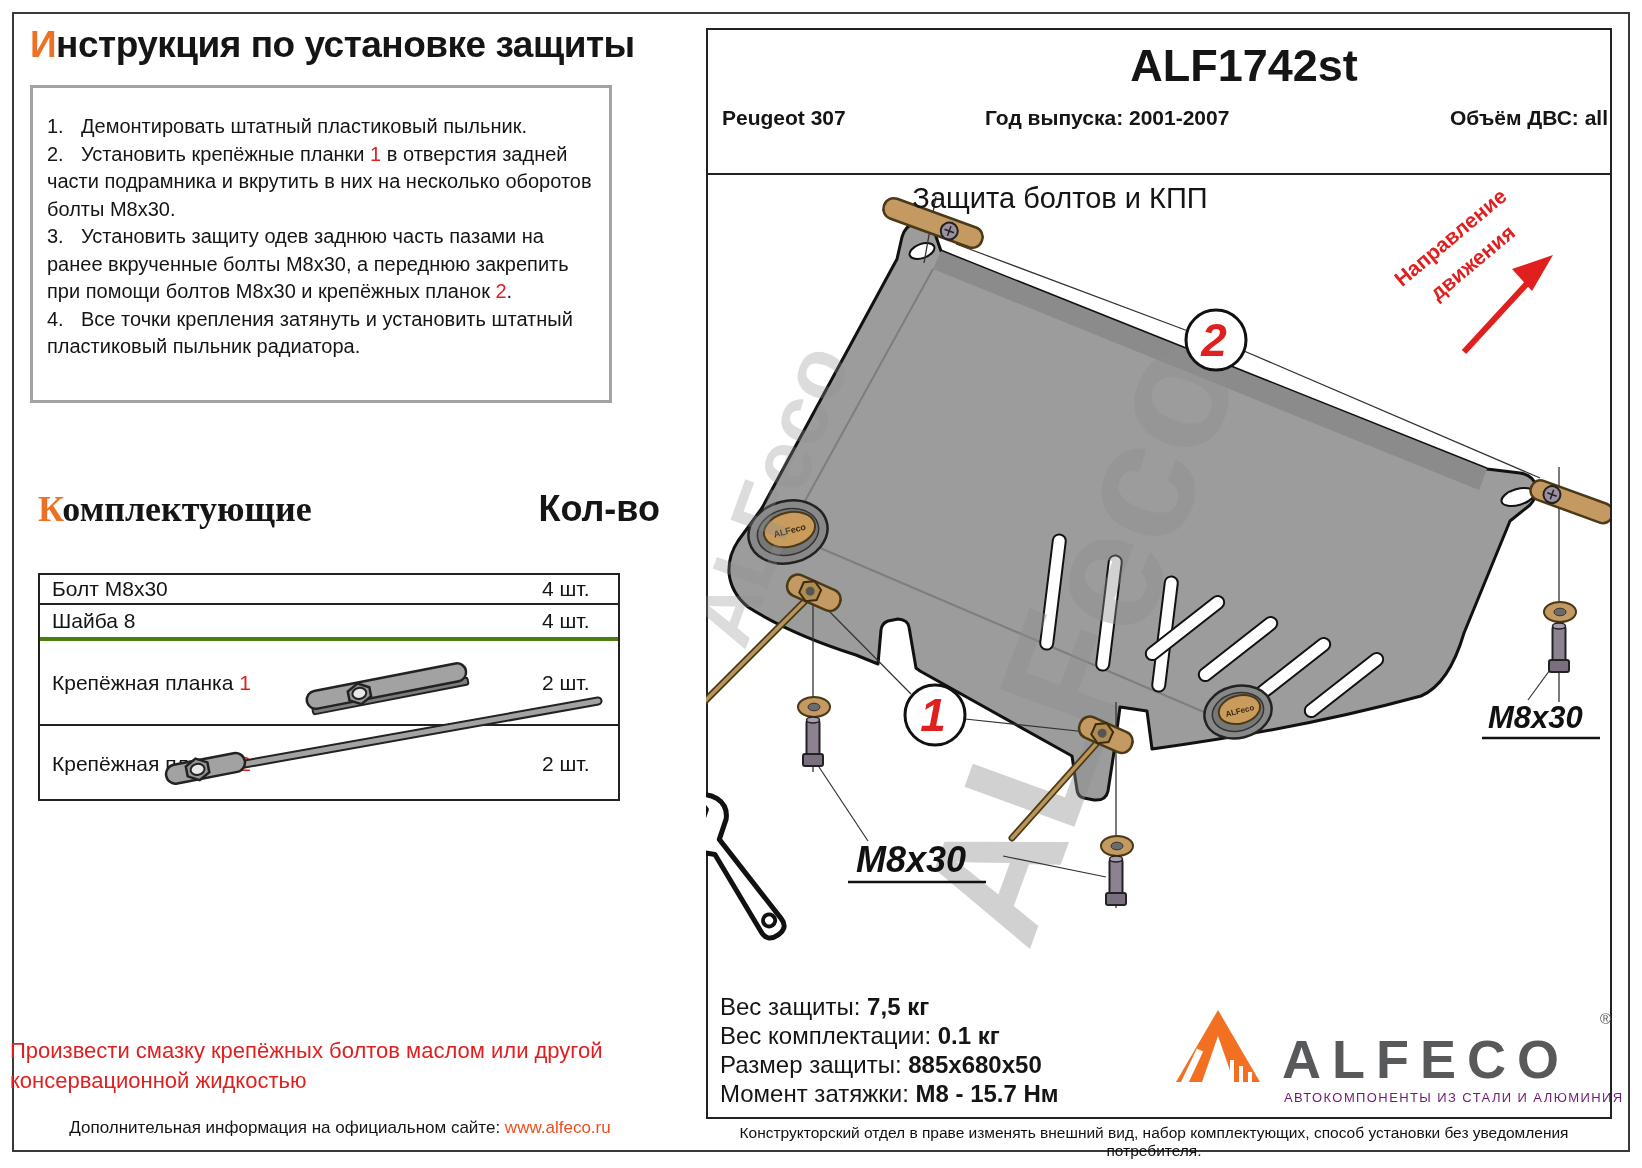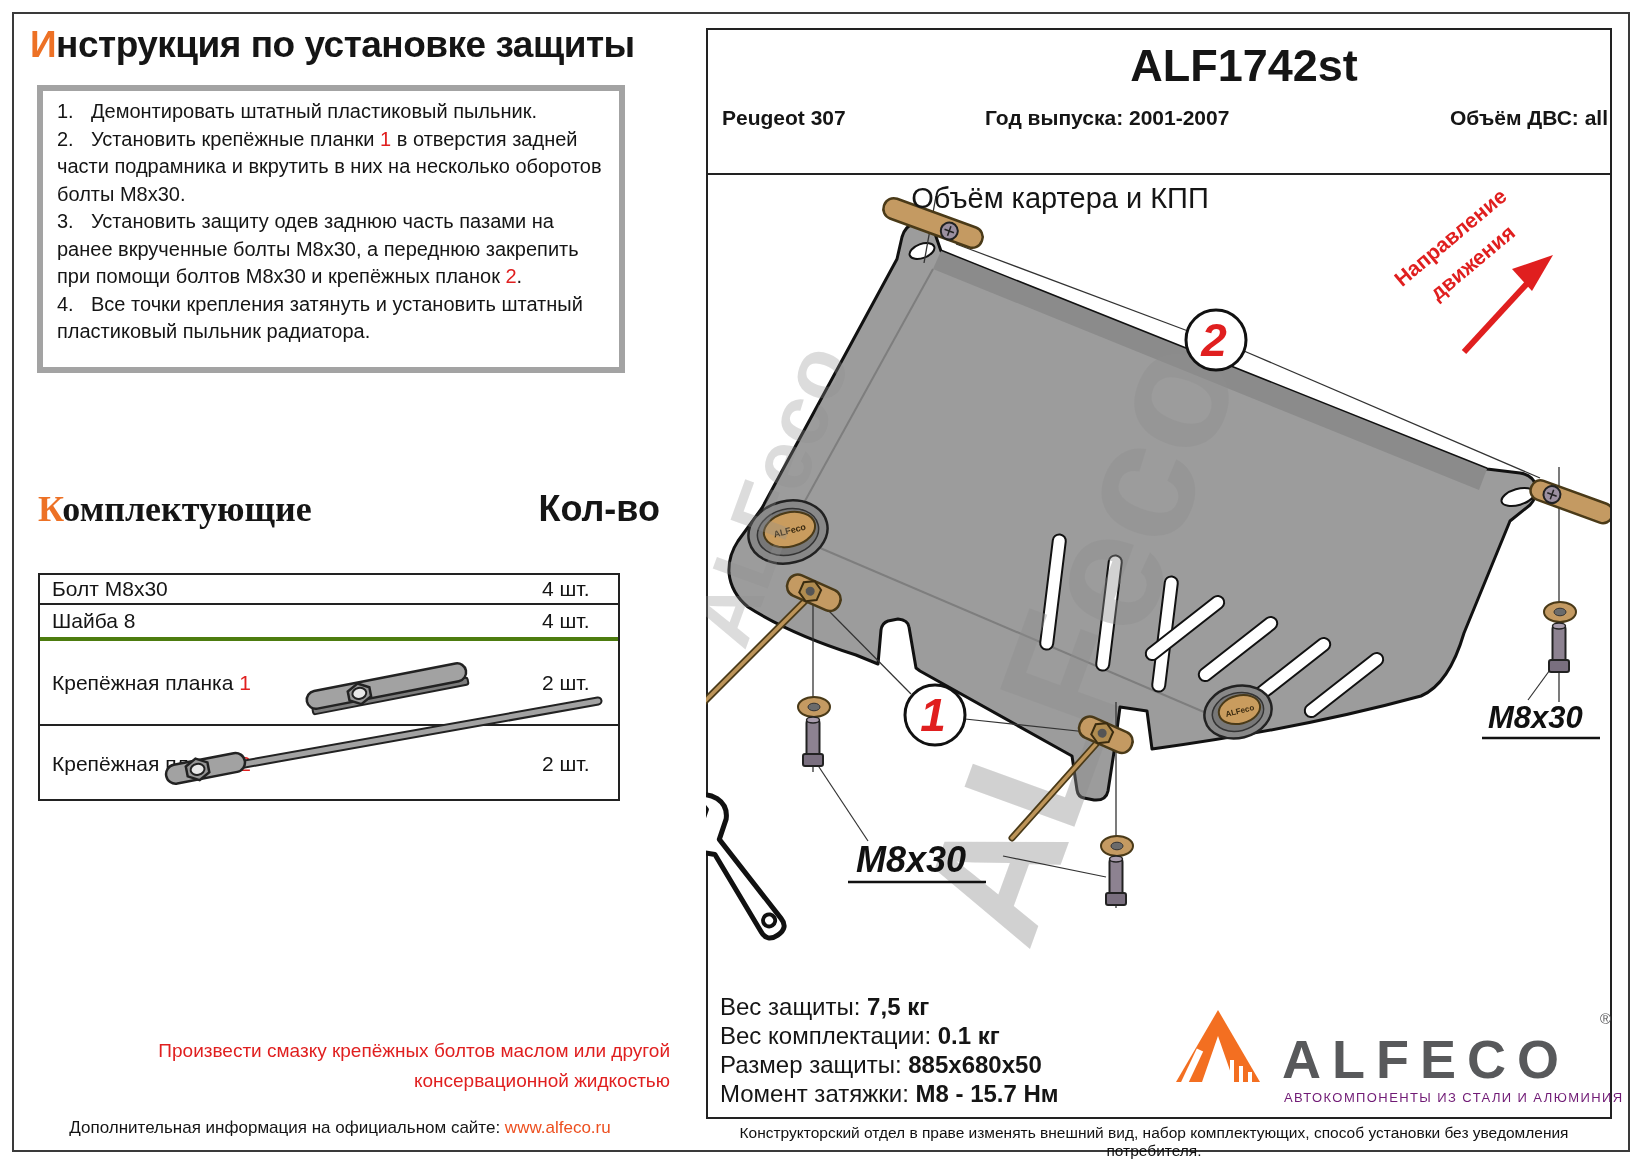--- a/index.html
+++ b/index.html
@@ -3,36 +3,36 @@
 <meta charset="utf-8">
 <style>
   html,body{margin:0;padding:0;background:#fff;}
   .page{position:relative;width:1642px;height:1168px;background:#fff;overflow:hidden;
         font-family:"Liberation Sans","DejaVu Sans",sans-serif;color:#151515;}
   .abs{position:absolute;}
   .outer-frame{left:12px;top:12px;width:1614px;height:1136px;border:2px solid #3a3a3a;}
   
   .title{left:30px;top:24px;width:640px;font-size:37px;font-weight:bold;letter-spacing:-0.5px;white-space:nowrap;}
   .init{color:#ed7125;}
-  .instr-box{left:37px;top:85px;width:548px;height:262px;border:6px solid #a3a3a3;padding:7px 14px;
+  .instr-box{left:30px;top:85px;width:548px;height:262px;border:3px solid #a3a3a3;padding:25px 14px;
              font-size:20px;line-height:27.5px;}
   .step{margin:0;}
   .stepnum{display:inline-block;min-width:34px;}
   .red{color:#e01f1f;}
   .comp-title{left:38px;top:488px;font-size:36px;font-weight:bold;white-space:nowrap;font-family:Liberation Serif, serif;}
   .qty-title{left:495px;top:488px;width:165px;text-align:right;font-size:36px;font-weight:bold;}
   .table{left:38px;top:573px;width:578px;height:224px;border:2px solid #222;}
   .trow{position:relative;padding-left:12px;display:flex;align-items:center;font-size:21px;}
   .trow .tqty{position:absolute;left:502px;top:50%;transform:translateY(-50%);}
   .r1{height:28px;}
   .r2{height:32px;border-top:2px solid #222;}
   .r3{height:83px;border-top:4px solid #4d7c0f;}
   .r4{height:75px;border-top:2px solid #222;}
   .tbl-svg{position:absolute;pointer-events:none;}
-  .warning{left:10px;top:1036px;width:660px;text-align:right;color:#e01f1f;font-size:19px;line-height:30px;}
+  .warning{left:10px;top:1036px;width:660px;text-align:left;color:#e01f1f;font-size:22px;line-height:30px;}
   .site-info{left:10px;top:1098px;width:660px;text-align:center;font-size:17px;margin-top:20px;}
   .site-link{color:#ed4f1f;text-decoration:none;}
   
   .panel-box{left:706px;top:28px;width:902px;height:1087px;border:2px solid #222;}
   .panel-divider{left:706px;top:173px;width:906px;height:2px;background:#222;}
   .code{left:708px;top:40px;width:1072px;text-align:center;font-size:45px;font-weight:bold;}
   .model{left:722px;top:106px;font-size:21px;font-weight:bold;}
   .years{left:985px;top:106px;font-size:21px;font-weight:bold;}
   .engine{right:34px;top:106px;font-size:21px;font-weight:bold;}
   .subtitle{left:880px;top:182px;width:360px;text-align:center;font-size:29px;}
@@ -255,21 +255,21 @@
       <line x1="1464" y1="352" x2="1534" y2="276" stroke="#e01f1f" stroke-width="6"></line>
       <polygon points="1553,255 1512,269 1532,291" fill="#e01f1f"></polygon>
     </g>
 
     <g transform="translate(742,882) rotate(-34)">
       <path d="M -7 -38 L -22 -52 Q -34 -62 -31 -76 Q -29 -87 -19 -93 L -15 -76 L -1 -71 L 11 -80 L 10 -97 Q 21 -94 26 -83 Q 31 -71 22 -61 L 5 -48 L 12 52 Q 13 64 0 64 Q -13 64 -12 52 Z" fill="#fff" stroke="#111" stroke-width="5" stroke-linejoin="round"></path>
       <circle cx="1" cy="47" r="6" fill="#fff" stroke="#111" stroke-width="4"></circle>
     </g>
   </svg>
 
-  <div class="abs subtitle">Объём картера и КПП</div>
+  <div class="abs subtitle">Защита болтов и КПП</div>
 
   <div class="abs specs">
     <div><span>Вес защиты: </span><b>7,5 кг</b></div>
     <div><span>Вес комплектации: </span><b>0.1 кг</b></div>
     <div><span>Размер защиты: </span><b>885х680х50</b></div>
     <div><span>Момент затяжки: </span><b>М8 - 15.7 Нм</b></div>
   </div>
 
   <div class="abs logo">
     <svg width="92" height="78" viewBox="0 0 92 78" style="position:absolute;left:0;top:2px;">

